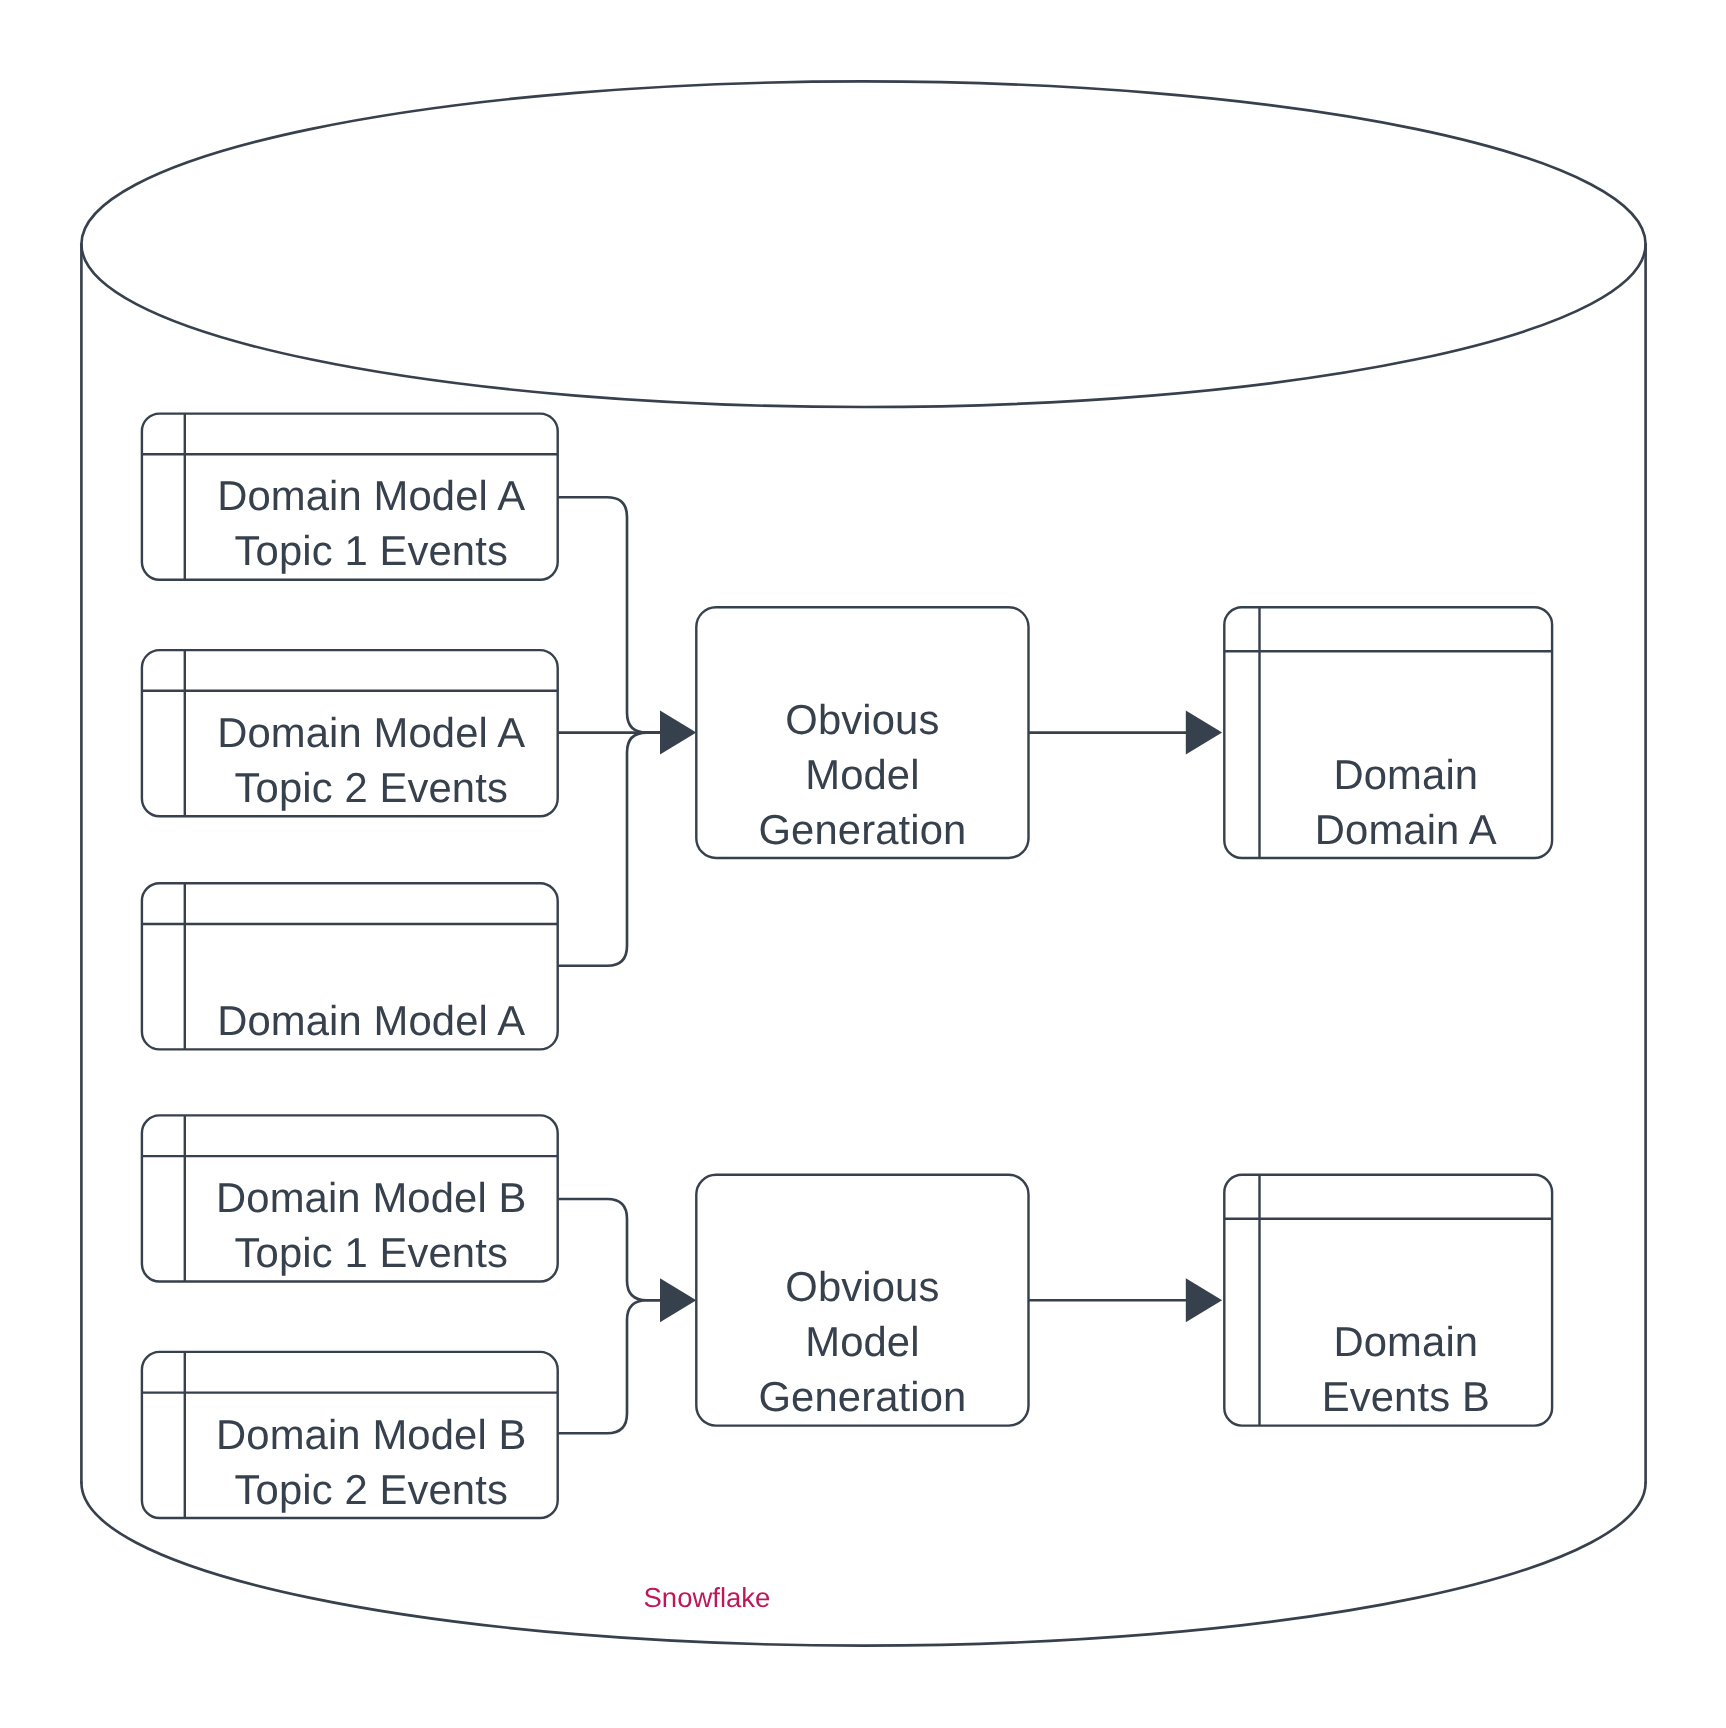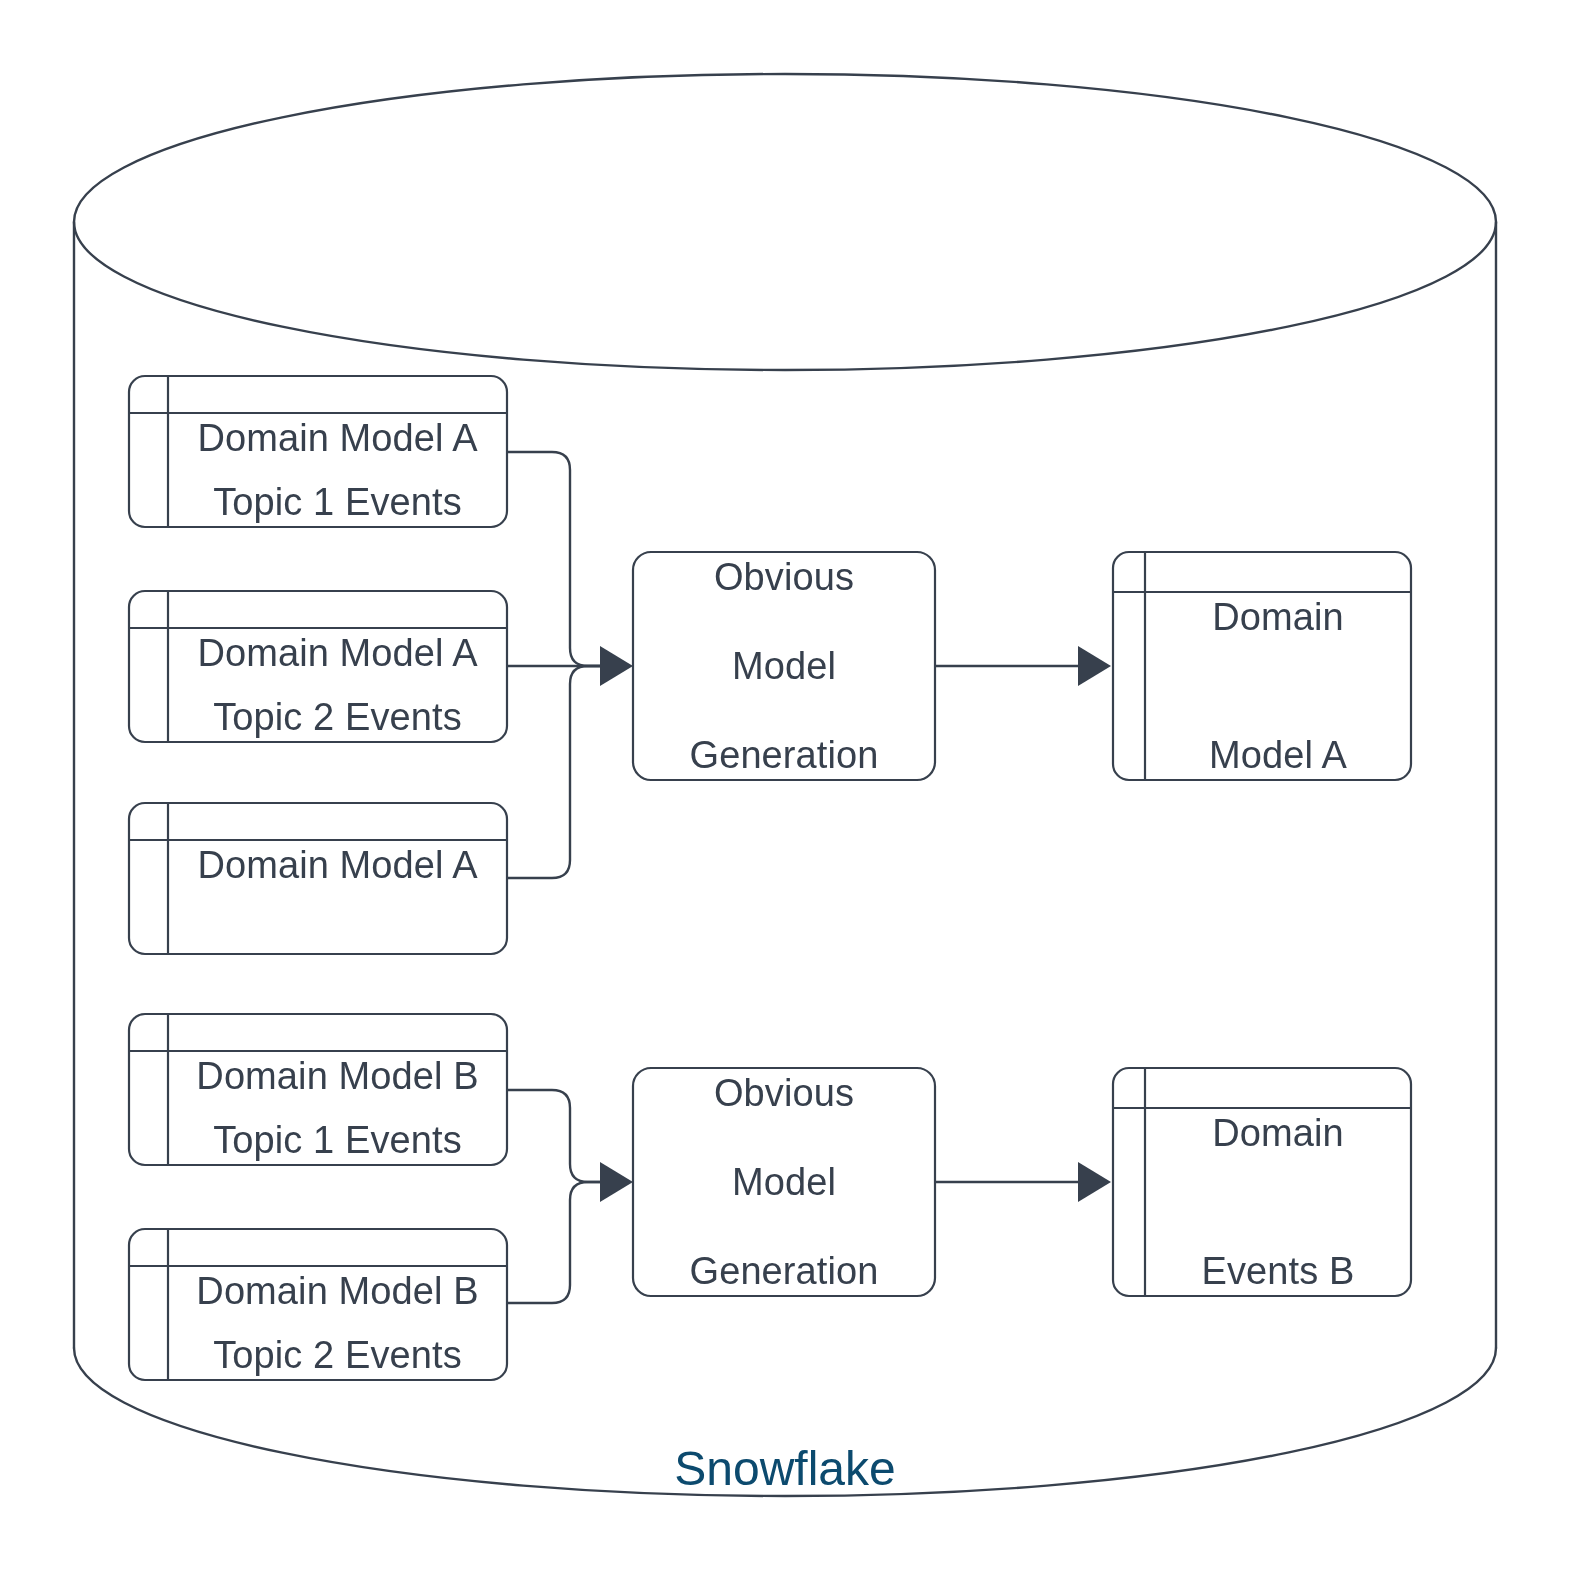--- a/index.html
+++ b/index.html
@@ -56,40 +56,40 @@
   }
   .arrowhead {
     fill: #37404d;
     stroke: none;
   }
   .node-text {
     position: absolute;
     display: flex;
     flex-direction: column;
     align-items: center;
-    justify-content: space-between;
+    justify-content: flex-end;
     text-align: center;
     color: #37404d;
     font-family: "Liberation Sans", sans-serif;
     font-size: 38px;
     line-height: 1.32;
     letter-spacing: 0.1px;
     white-space: nowrap;
     pointer-events: none;
   }
   .node-text .line {
     display: block;
   }
   .cyl-label {
     position: absolute;
-    color: #0c4a6e;
+    color: #be185d;
     font-family: "Liberation Sans", sans-serif;
-    font-size: 48px;
+    font-size: 25px;
     line-height: 1.32;
-    text-align: center;
+    text-align: left;
     white-space: nowrap;
   }
 </style>
 </head>
 <body>
 
 <div id="diagram-root">
 
   <svg id="diagram-svg" viewBox="0 0 1569 1571">
 
@@ -228,21 +228,21 @@
   </div>
 
   <div class="node-text" style="left:633px; top:1068px; width:302px; height:228px;">
     <span class="line">Obvious</span>
     <span class="line">Model</span>
     <span class="line">Generation</span>
   </div>
 
   <div class="node-text" style="left:1145px; top:592px; width:266px; height:188px;">
     <span class="line">Domain</span>
-    <span class="line">Model A</span>
+    <span class="line">Domain A</span>
   </div>
 
   <div class="node-text" style="left:1145px; top:1108px; width:266px; height:188px;">
     <span class="line">Domain</span>
     <span class="line">Events B</span>
   </div>
 
   <div class="cyl-label" style="left:585px; top:1437px; width:400px;">Snowflake</div>
 
 </div>

